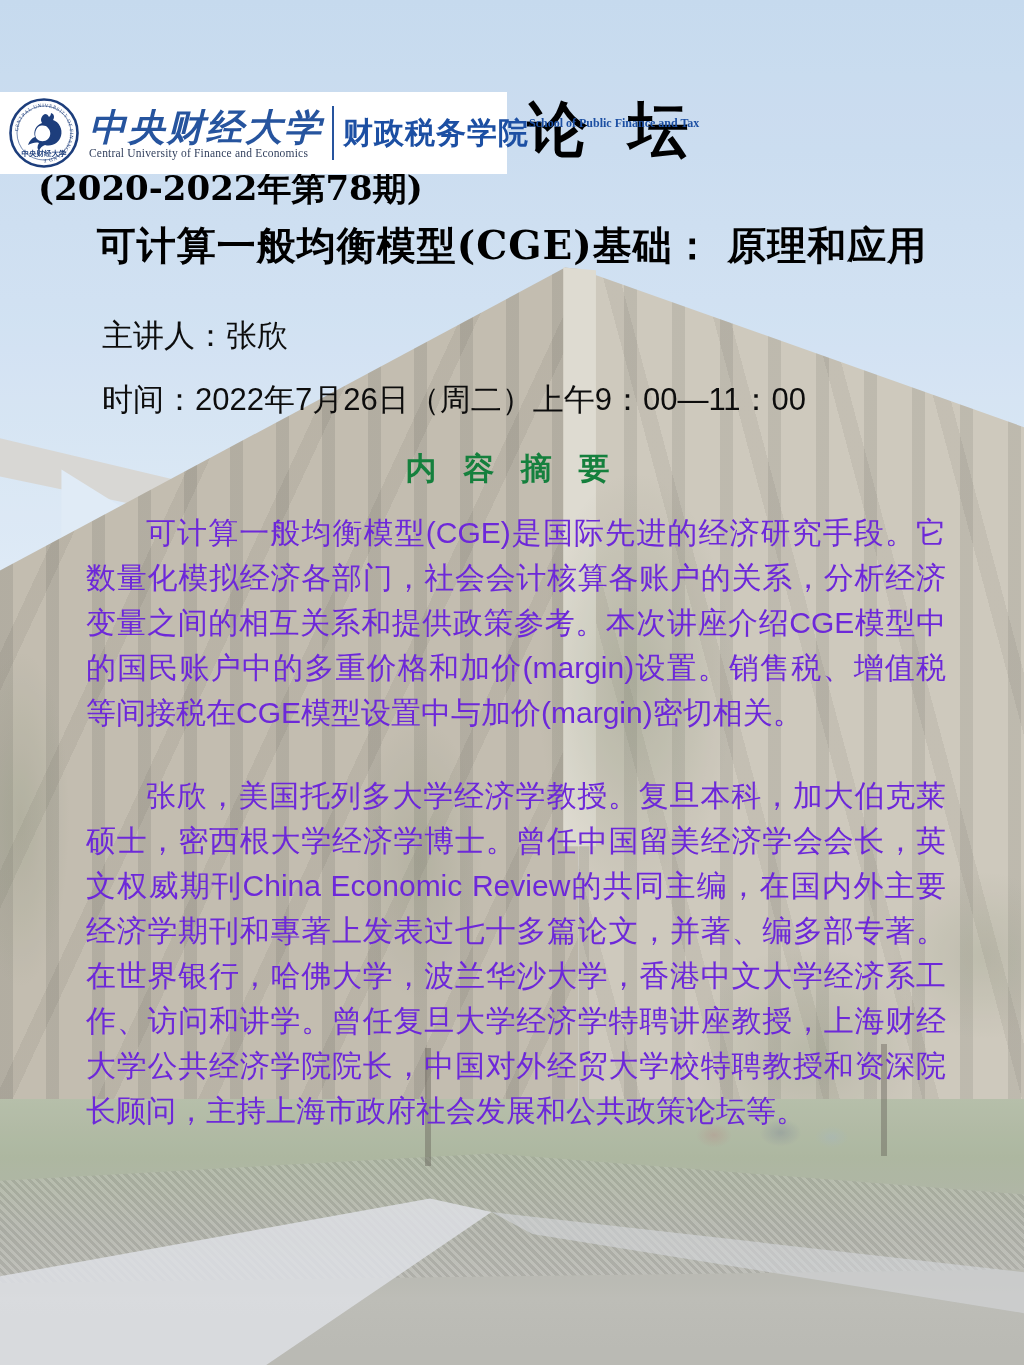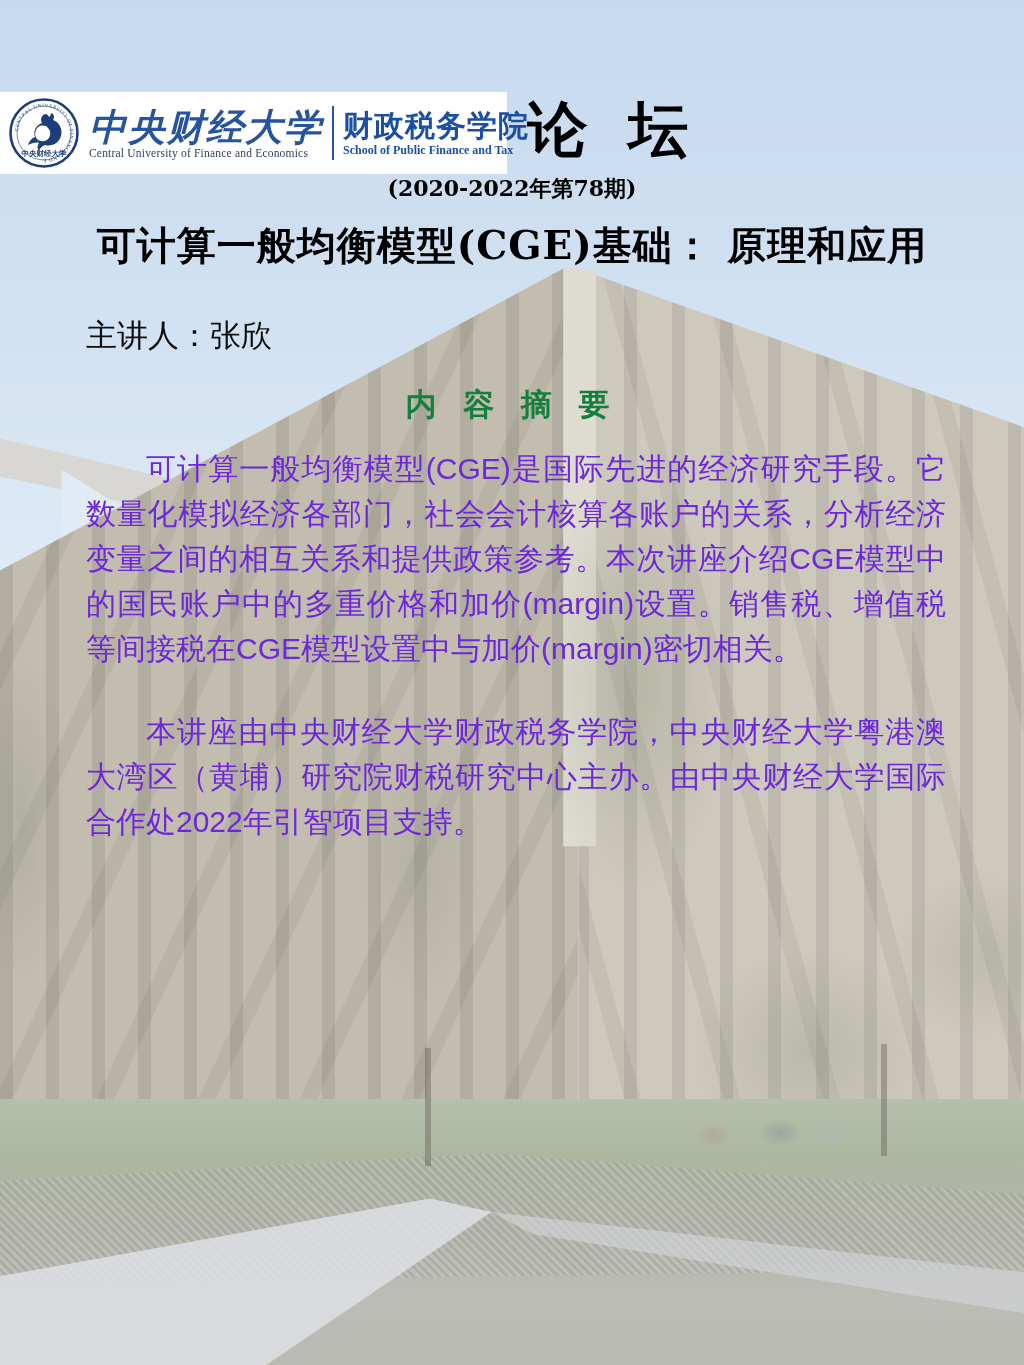--- a/index.html
+++ b/index.html
@@ -98,46 +98,46 @@
   .univ{display:flex;flex-direction:column;justify-content:center;}
   .univ-cn{
     font-family:"DejaVu Serif",serif;font-style:italic;font-weight:bold;
     font-size:37px;line-height:40px;color:#26549e;letter-spacing:2px;white-space:nowrap;
   }
   .univ-en{
     font-family:"Liberation Serif",serif;font-size:11.5px;color:#33415e;
     letter-spacing:.2px;white-space:nowrap;
   }
   .divider{width:2px;height:54px;background:#26549e;flex:0 0 auto;}
-  .school{display:flex;flex-direction:column;justify-content:center;}
+  .school{display:flex;flex-direction:row;justify-content:center;}
   .school-cn{
     font-weight:bold;font-size:30px;line-height:34px;color:#1c4fa3;
     letter-spacing:1px;white-space:nowrap;
   }
   .school-en{
     font-family:"Liberation Serif",serif;font-weight:bold;font-size:12px;
     color:#1c4fa3;white-space:nowrap;
   }
   .series-title{
     margin:92px 0 0 0;text-align:center;
     font-family:"DejaVu Serif",serif;font-weight:bold;
     font-size:60px;line-height:74px;letter-spacing:10px;color:#000;
   }
   .issue{
-    margin-top:2px;text-align:center;
+    margin-top:2px;text-align:left;
     font-family:"DejaVu Serif",serif;font-weight:bold;
-    font-size:22px;line-height:40px;color:#000;
+    font-size:34px;line-height:40px;color:#000;margin-left:38px;
   }
   .lecture-title{
     margin:12px 0 8px 0;text-align:center;
     font-family:"DejaVu Serif",serif;font-weight:bold;
     font-size:39px;line-height:50px;color:#000;letter-spacing:1px;
   }
   .meta{margin:42px 0 0 86px;font-size:31px;line-height:48px;color:#0d0d0d;}
-  .meta p{margin:0;}
+  .meta p{margin:16px;}
   .abstract-heading{
     margin:26px 0 0 0;text-align:center;
     font-weight:bold;font-size:31px;line-height:38px;letter-spacing:9px;color:#15803d;
   }
   .para{
     margin:22px 78px 0 86px;
     font-size:30px;line-height:45px;color:#6d28d9;
     text-indent:2em;text-align:justify;
   }
   .para + .para{margin-top:38px;}
@@ -195,21 +195,22 @@
     </div>
 
     <h1 class="series-title">财 税 论 坛</h1>
 
     <div class="issue">(2020-2022年第78期)</div>
 
     <h2 class="lecture-title">可计算一般均衡模型(CGE)基础： 原理和应用</h2>
 
     <div class="meta">
       <p>主讲人：张欣</p>
+      <p>时间：2022年7月26日（周二）上午9：00—11：00</p>
     </div>
 
     <h3 class="abstract-heading">内 容 摘 要</h3>
 
     <p class="para">可计算一般均衡模型(CGE)是国际先进的经济研究手段。它数量化模拟经济各部门，社会会计核算各账户的关系，分析经济变量之间的相互关系和提供政策参考。本次讲座介绍CGE模型中的国民账户中的多重价格和加价(margin)设置。销售税、增值税等间接税在CGE模型设置中与加价(margin)密切相关。</p>
-    <p class="para">本讲座由中央财经大学财政税务学院，中央财经大学粤港澳大湾区（黄埔）研究院财税研究中心主办。由中央财经大学国际合作处2022年引智项目支持。</p>
+    <p class="para">张欣，美国托列多大学经济学教授。复旦本科，加大伯克莱硕士，密西根大学经济学博士。曾任中国留美经济学会会长，英文权威期刊China Economic Review的共同主编，在国内外主要经济学期刊和專著上发表过七十多篇论文，并著、编多部专著。在世界银行，哈佛大学，波兰华沙大学，香港中文大学经济系工作、访问和讲学。曾任复旦大学经济学特聘讲座教授，上海财经大学公共经济学院院长，中国对外经贸大学校特聘教授和资深院长顾问，主持上海市政府社会发展和公共政策论坛等。</p>
 
   </div>
 </div>
 
 </body></html>

